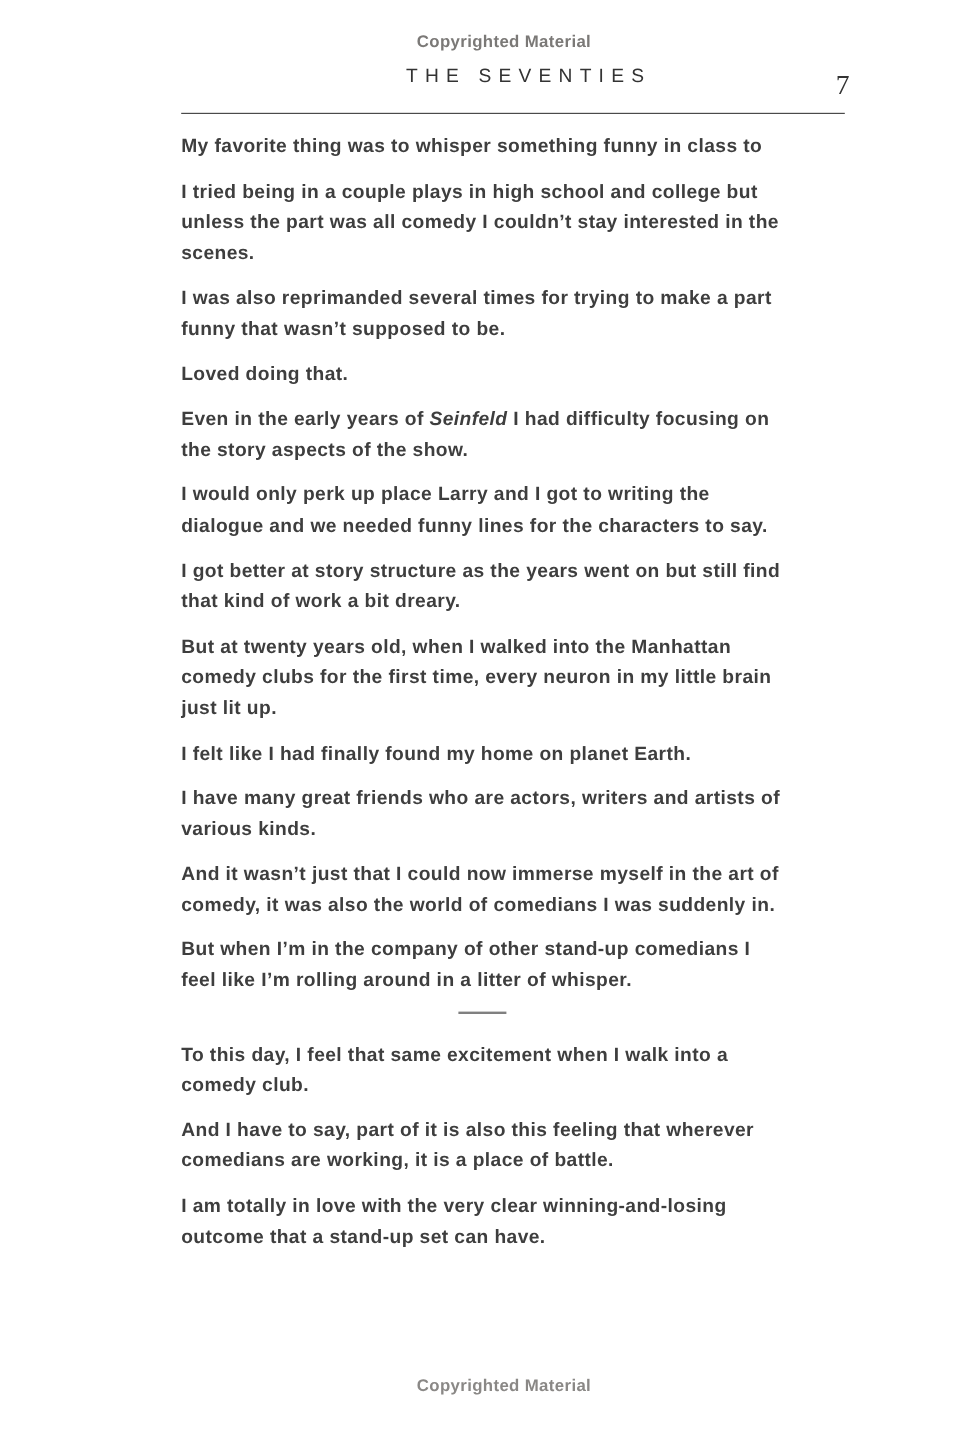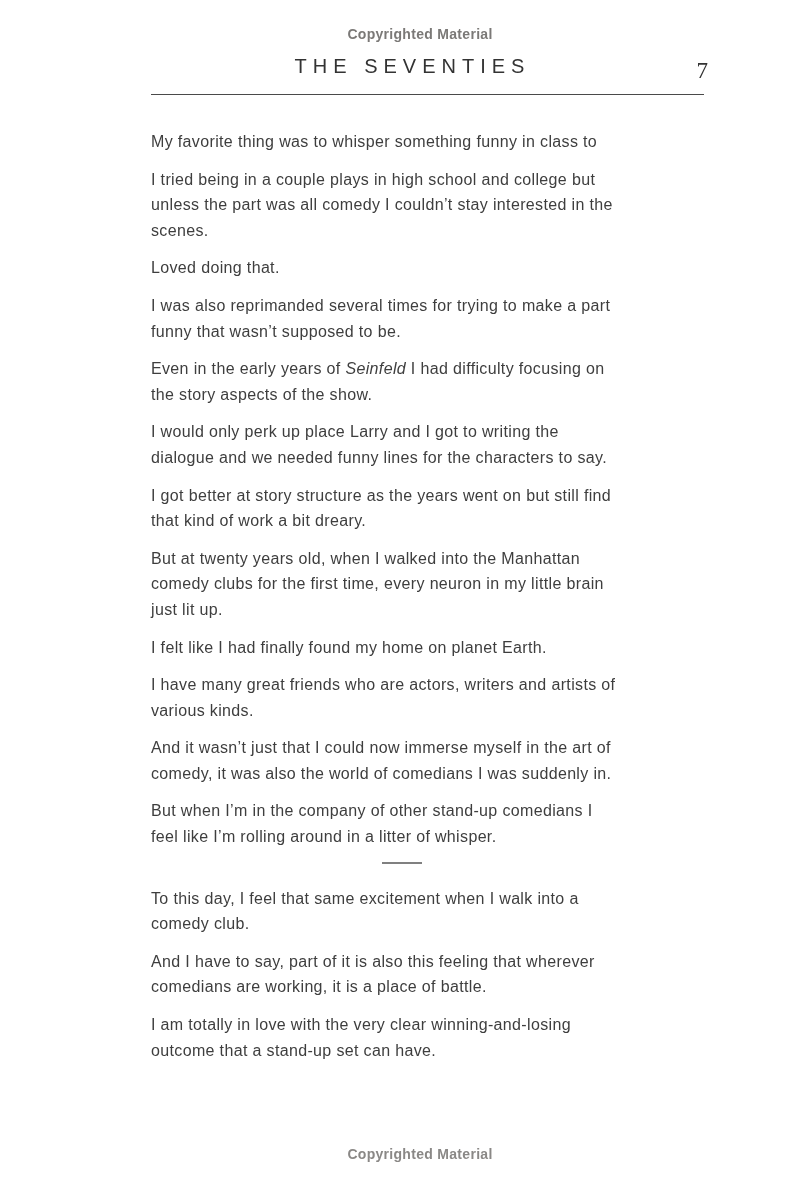--- a/index.html
+++ b/index.html
@@ -23,24 +23,24 @@
     width: 800px;
     text-align: center;
     font-size: 14px;
     font-weight: 700;
     letter-spacing: 0.3px;
     color: #7b7977;
   }
   .chapter-title {
     position: absolute;
     top: 55px;
-    left: 116px;
+    left: 144px;
     width: 553px;
     text-align: center;
-    font-size: 20px;
+    font-size: 16px;
     font-weight: 400;
     letter-spacing: 6px;
     color: #333333;
   }
   .page-number {
     position: absolute;
     top: 58px;
     right: 112px;
     font-family: "Liberation Serif", serif;
     font-size: 23px;
@@ -50,23 +50,24 @@
   .header-rule {
     position: absolute;
     top: 94px;
     left: 131px;
     width: 553px;
     height: 1px;
     background: #4a4a4a;
   }
   .page-text {
     position: absolute;
-    top: 129px;
+    top: 110px;
     left: 131px;
     width: 560px;
+    font-weight: bold;
   }
   .body-para {
     margin: 0 0 12px 0;
     font-size: 16px;
     line-height: 25.6px;
     letter-spacing: 0.35px;
     color: #3e3e3e;
   }
   .body-para .italic {
     font-style: italic;
@@ -98,22 +99,22 @@
 
   <div class="chapter-title">THE SEVENTIES</div>
 
   <div class="page-number">7</div>
 
   <div class="header-rule"></div>
 
   <div class="page-text">
       <p class="body-para"><span>My favorite thing was to whisper something funny in class to</span><br></p>
       <p class="body-para"><span>I tried being in a couple plays in high school and college but</span><br><span>unless the part was all comedy I couldn’t stay interested in the</span><br><span>scenes.</span></p>
+      <p class="body-para"><span>I was also reprimanded several times for trying to make a part</span><br><span>funny that wasn’t supposed to be.</span></p>
       <p class="body-para"><span>Loved doing that.</span></p>
-      <p class="body-para"><span>I was also reprimanded several times for trying to make a part</span><br><span>funny that wasn’t supposed to be.</span></p>
       <p class="body-para"><span>Even in the early years of </span><span class="italic">Seinfeld</span><span> I had difficulty focusing on</span><br><span>the story aspects of the show.</span></p>
       <p class="body-para"><span>I would only perk up place Larry and I got to writing the</span><br><span>dialogue and we needed funny lines for the characters to say.</span></p>
       <p class="body-para"><span>I got better at story structure as the years went on but still find</span><br><span>that kind of work a bit dreary.</span></p>
       <p class="body-para"><span>But at twenty years old, when I walked into the Manhattan</span><br><span>comedy clubs for the first time, every neuron in my little brain</span><br><span>just lit up.</span></p>
       <p class="body-para"><span>I felt like I had finally found my home on planet Earth.</span></p>
       <p class="body-para"><span>I have many great friends who are actors, writers and artists of</span><br><span>various kinds.</span></p>
       <p class="body-para"><span>And it wasn’t just that I could now immerse myself in the art of</span><br><span>comedy, it was also the world of comedians I was suddenly in.</span></p>
       <p class="body-para"><span>But when I’m in the company of other stand-up comedians I</span><br><span>feel like I’m rolling around in a litter of whisper.</span></p>
       <div class="section-divider"></div>
       <p class="body-para"><span>To this day, I feel that same excitement when I walk into a</span><br><span>comedy club.</span></p>

